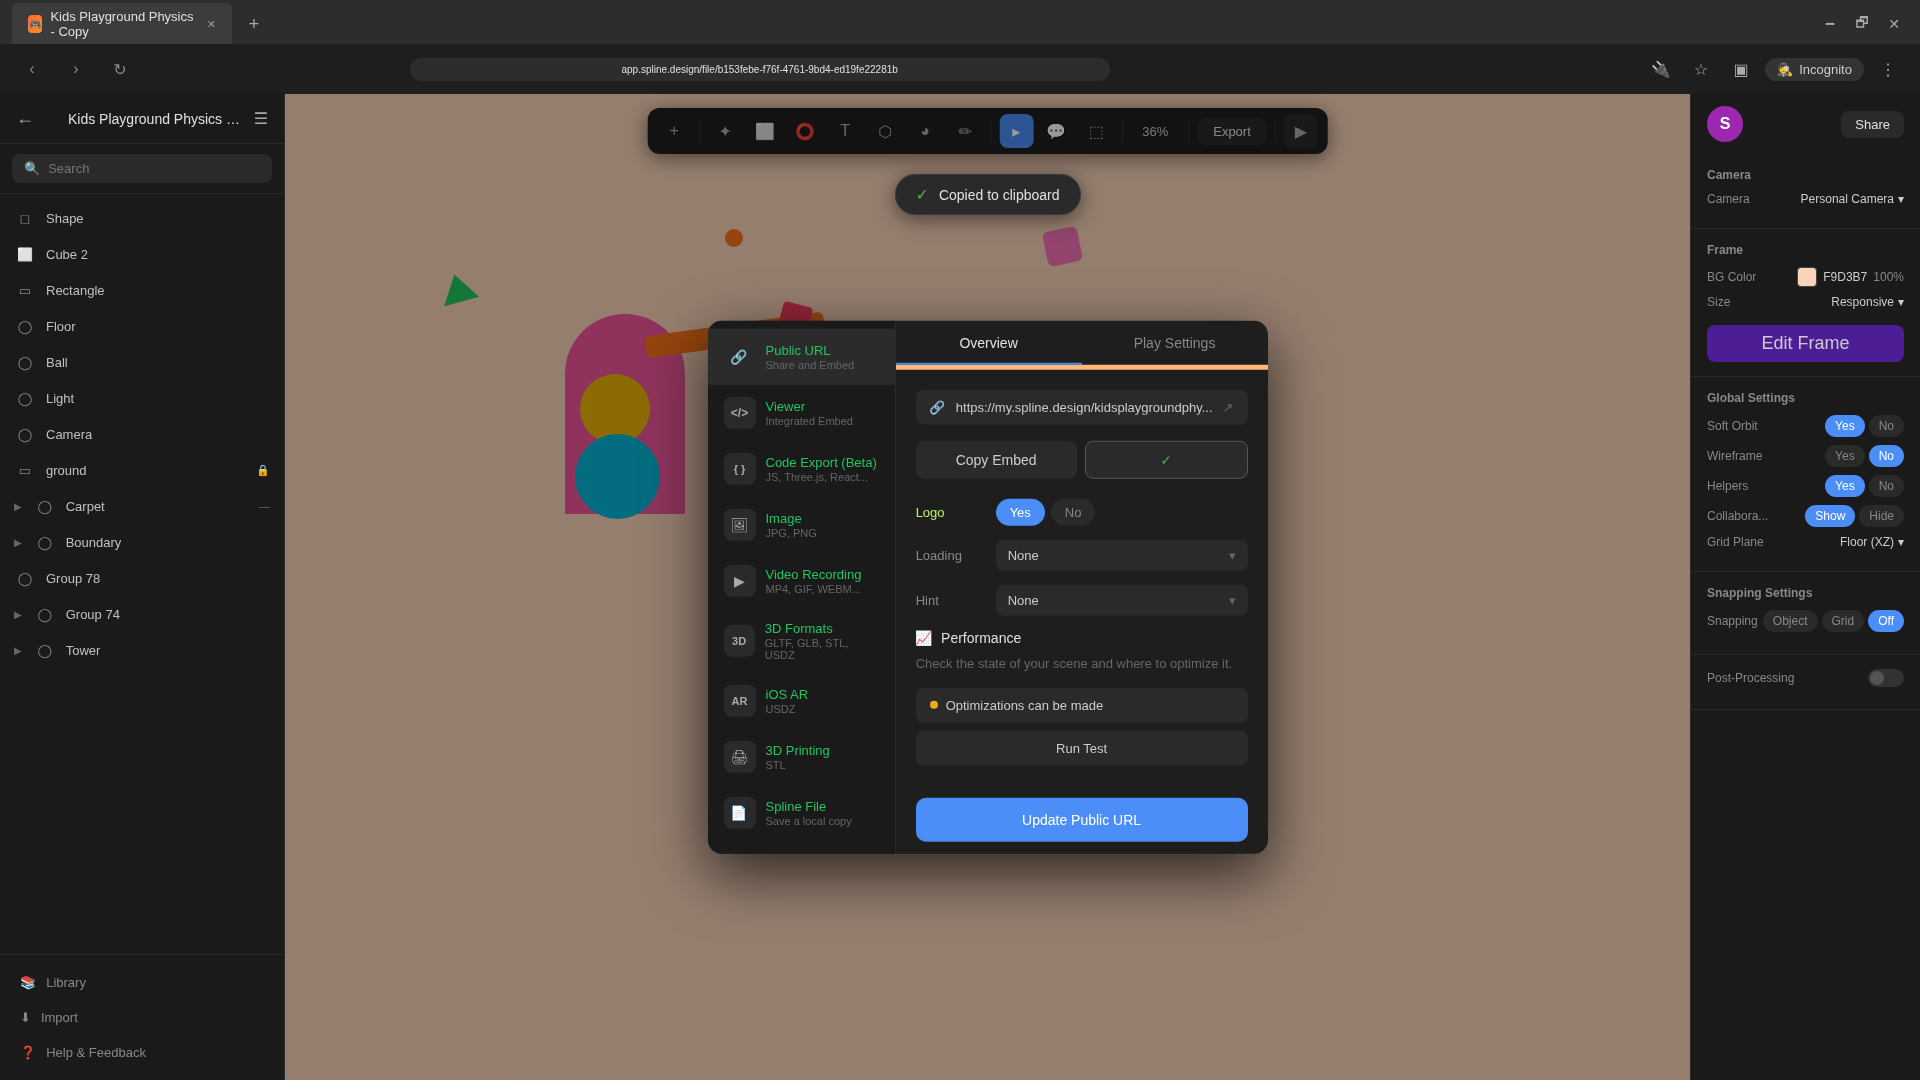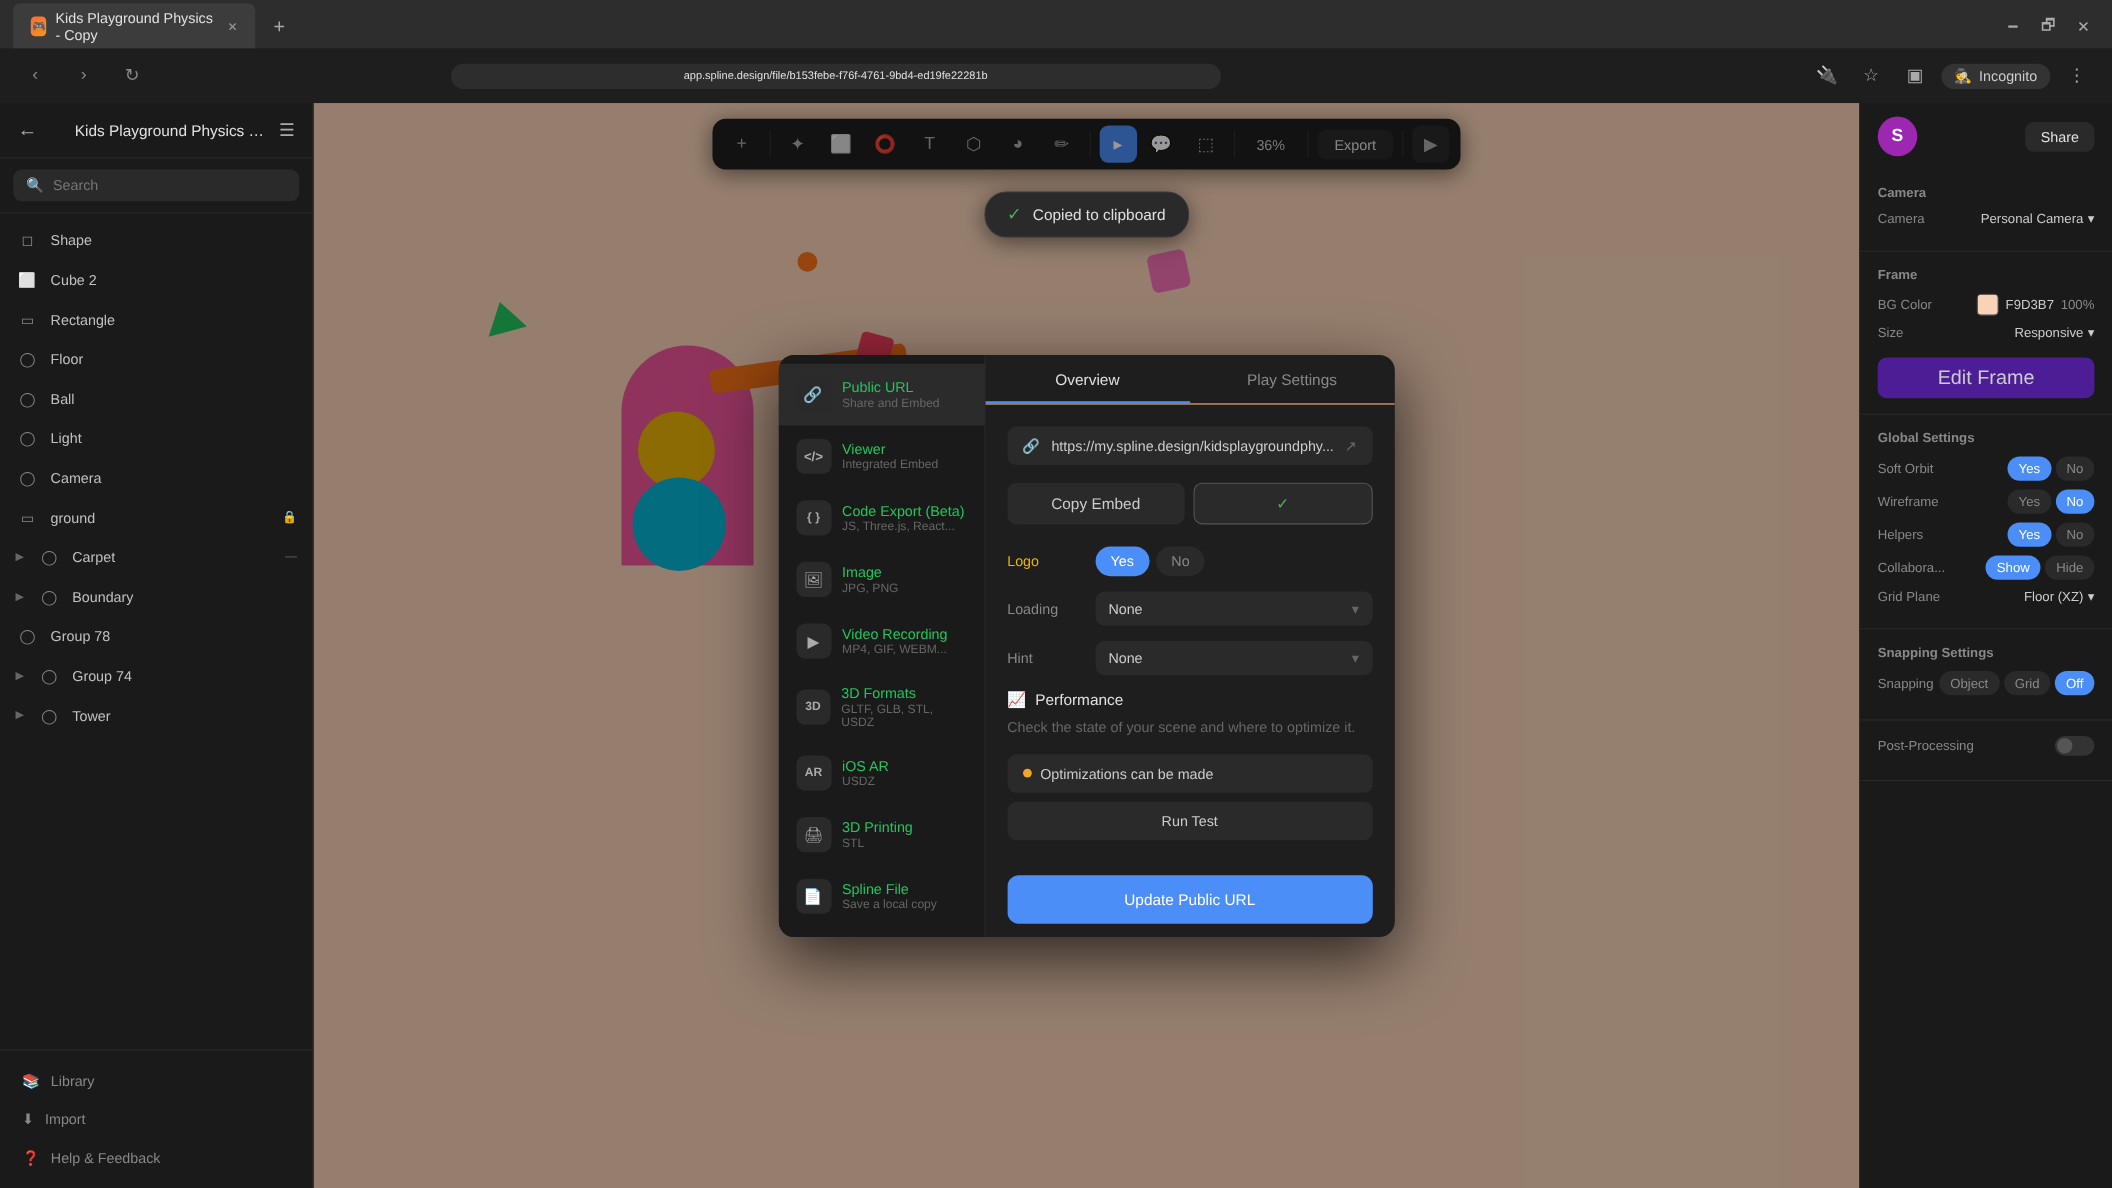--- a/index.html
+++ b/index.html
@@ -71,39 +71,39 @@
     .modal-left { width: 200px; background: #1a1a1a; border-right: 1px solid #2a2a2a; padding: 8px 0; }
     .modal-left-item { padding: 12px 16px; display: flex; align-items: center; gap: 10px; cursor: pointer; }
     .modal-left-item.active { background: rgba(255,255,255,0.08); }
     .modal-left-icon { width: 32px; height: 32px; background: #2a2a2a; border-radius: 8px; display: flex; align-items: center; justify-content: center; color: #aaa; font-size: 14px; }
     .modal-left-text { }
     .modal-left-title { font-size: 13px; color: #22c55e; font-weight: 500; }
     .modal-left-sub { font-size: 11px; color: #666; margin-top: 1px; }
 
     
     .modal-right { flex: 1; display: flex; flex-direction: column; }
-    .modal-tabs { display: flex; border-bottom: 1px solid #fdba74; }
+    .modal-tabs { display: flex; border-bottom: 5px solid #fdba74; }
     .modal-tab { flex: 1; padding: 14px; text-align: center; font-size: 14px; color: #888; cursor: pointer; position: relative; }
     .modal-tab.active { color: #e0e0e0; }
     .modal-tab.active::after { content: ''; position: absolute; bottom: 0; left: 0; right: 0; height: 2px; background: #4c8ef7; }
     
     .modal-content { flex: 1; padding: 20px; overflow-y: auto; }
     
     .url-row { display: flex; align-items: center; background: #2a2a2a; border-radius: 8px; padding: 10px 14px; gap: 10px; margin-bottom: 16px; }
     .url-icon { color: #666; font-size: 13px; }
     .url-text { flex: 1; font-size: 13px; color: #ccc; white-space: nowrap; overflow: hidden; text-overflow: ellipsis; }
     .url-ext { color: #666; font-size: 13px; cursor: pointer; }
 
     .copy-buttons { display: flex; gap: 8px; margin-bottom: 20px; }
     .copy-btn { flex: 1; padding: 10px; background: #2a2a2a; border-radius: 8px; font-size: 14px; color: #ccc; cursor: pointer; border: none; }
     .copy-btn-check { background: #2a2a2a; border: 1px solid #555; display: flex; align-items: center; justify-content: center; gap: 6px; }
     .check-icon { color: #4caf50; }
 
     .option-row { display: flex; align-items: center; margin-bottom: 14px; }
-    .option-label { font-size: 13px; color: #eab308; width: 80px; }
+    .option-label { font-size: 13px; color: #bef264; width: 80px; }
     .toggle-group { display: flex; gap: 6px; }
     .toggle-btn { padding: 6px 14px; border-radius: 20px; font-size: 13px; cursor: pointer; border: none; }
     .toggle-btn.on { background: #4c8ef7; color: white; }
     .toggle-btn.off { background: #2a2a2a; color: #888; }
 
     .dropdown-row { display: flex; align-items: center; margin-bottom: 14px; }
     .dropdown-label { font-size: 13px; color: #888; width: 80px; }
     .dropdown { flex: 1; background: #2a2a2a; border-radius: 8px; padding: 8px 12px; font-size: 13px; color: #ccc; display: flex; align-items: flex-end; justify-content: space-between; cursor: pointer; }
     .dropdown-arrow { color: #666; }
 

